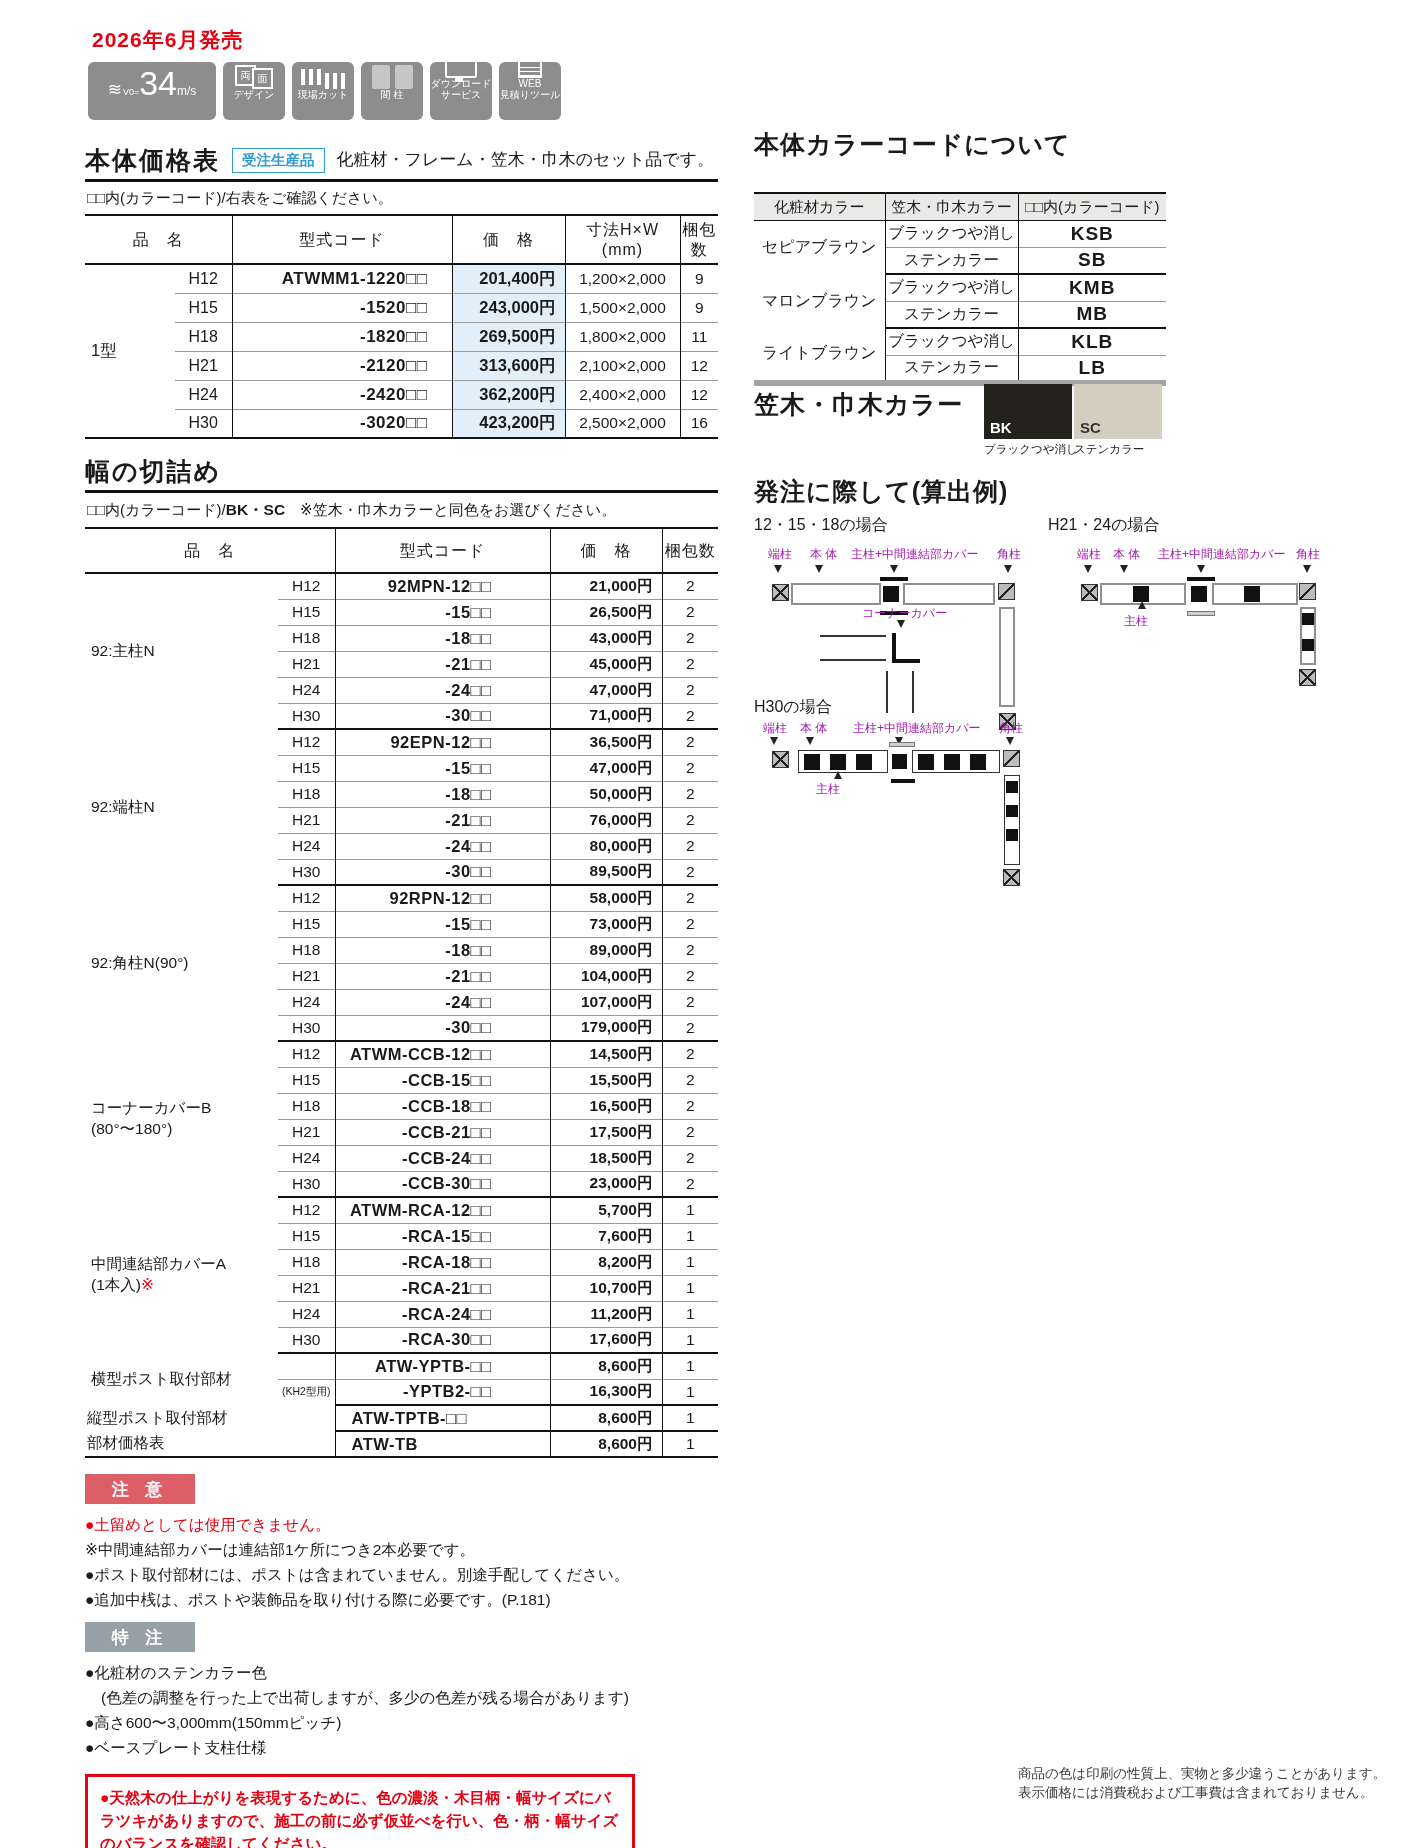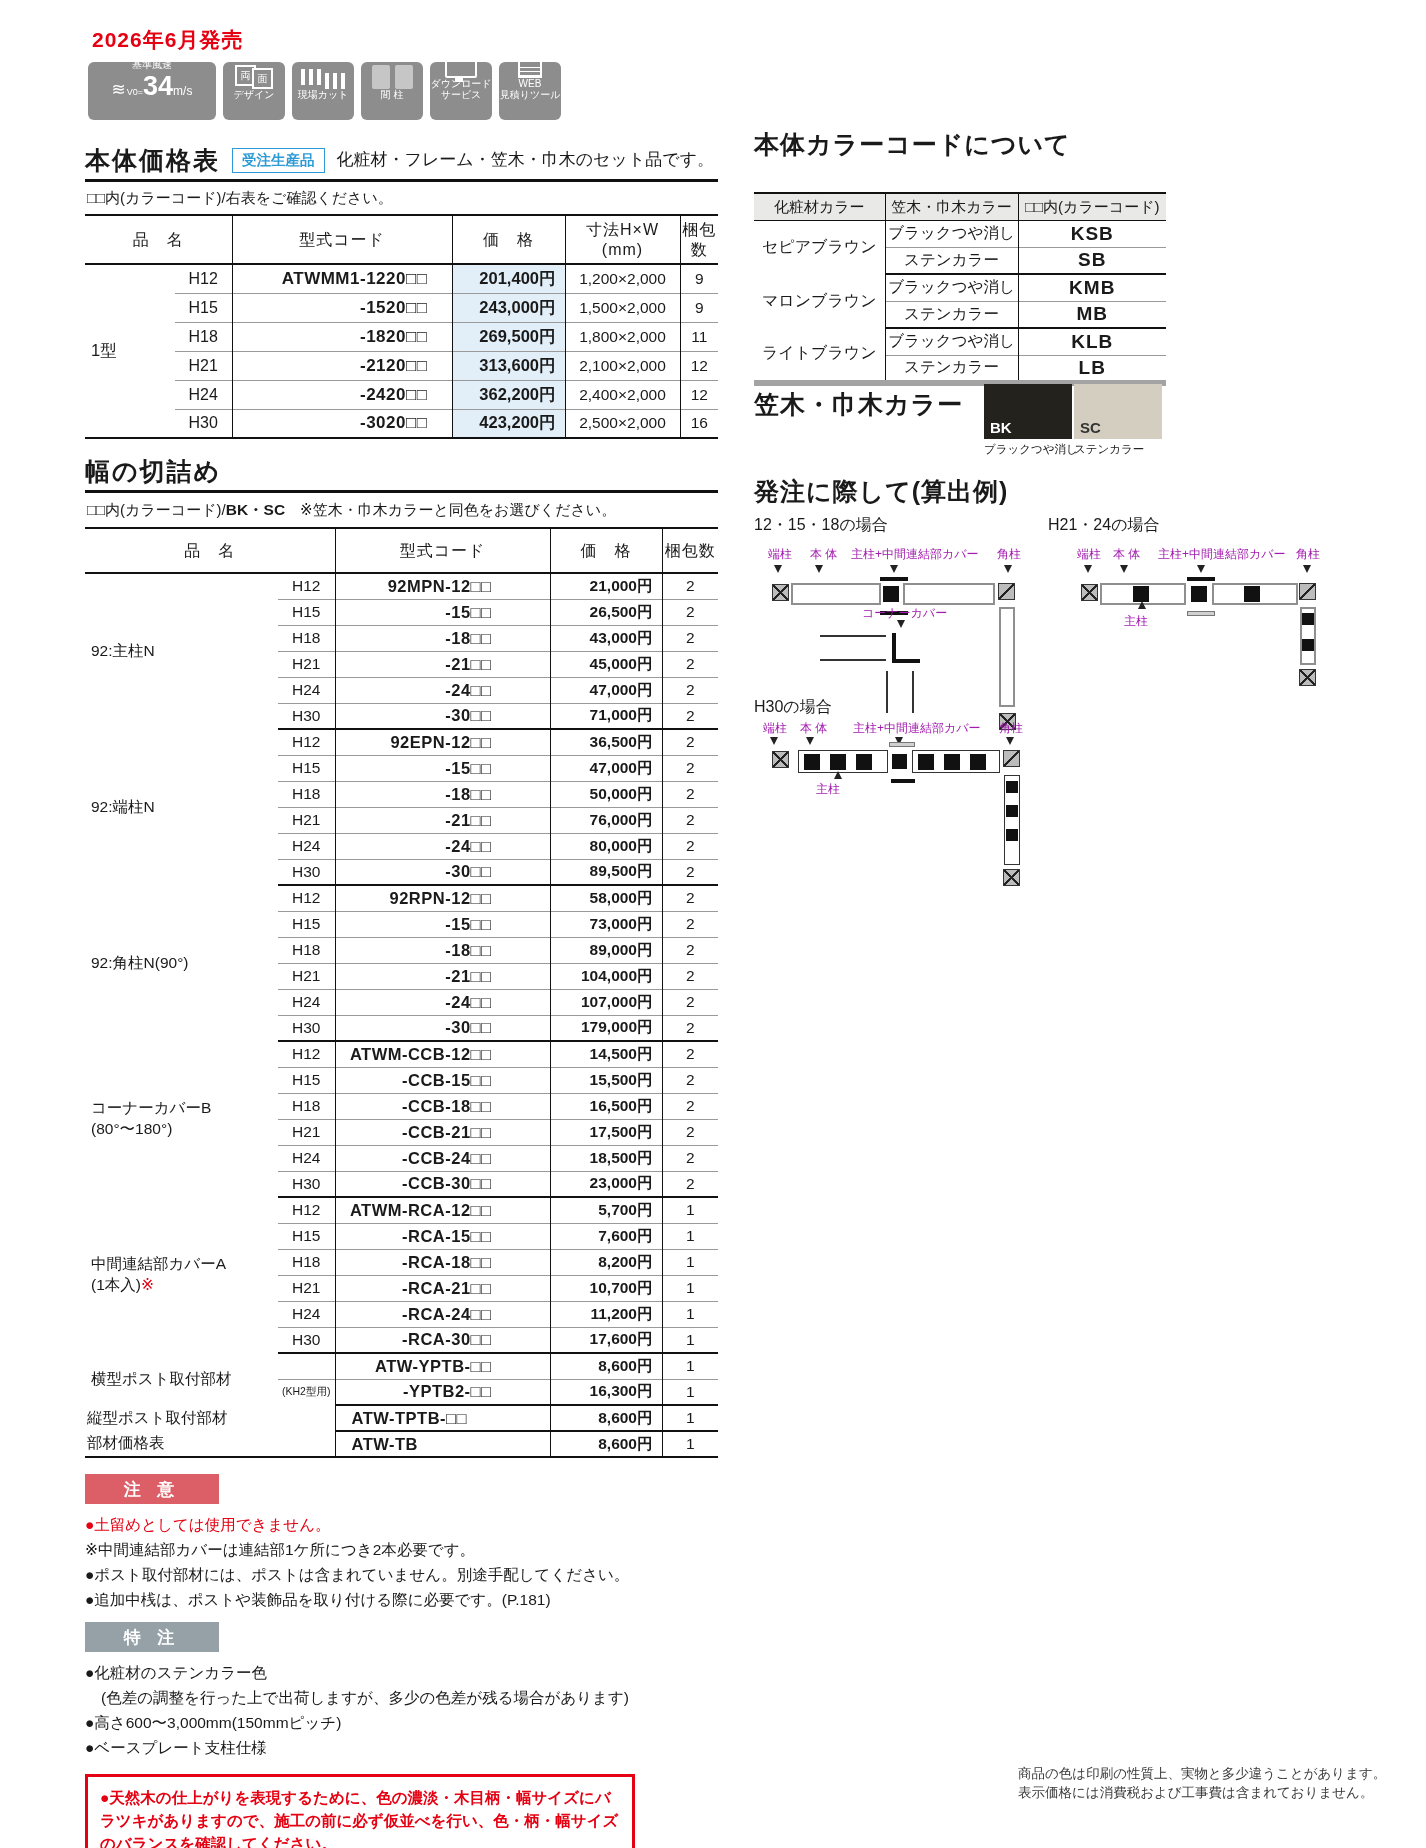--- a/index.html
+++ b/index.html
@@ -9,21 +9,21 @@
   
   .release{position:absolute;left:92px;top:26px;color:#e50012;font-size:21px;font-weight:bold;letter-spacing:1px}
   .badges{position:absolute;left:88px;top:62px;display:flex;gap:7px;align-items:stretch}
   .badge{background:#8d8d8d;border-radius:6px;color:#fff;width:62px;height:58px;display:flex;flex-direction:column;align-items:center;justify-content:flex-end;padding:20px 1px;box-sizing:border-box;text-align:center}
   .badge.wide{width:128px}
   .badge .blab{font-size:10px;line-height:11px;white-space:nowrap}
   .wind-top{font-size:10px;margin-bottom:1px}
   .wind-row{display:flex;align-items:baseline;line-height:1}
   .wind-wave{font-size:17px;margin-right:1px}
   .wind-pre{font-size:9px}
-  .wind-num{font-size:27px;font-weight:bold}
+  .wind-num{font-size:34px;font-weight:normal}
   .wind-unit{font-size:12px}
   .ic-wrap{flex:1;display:flex;align-items:center;justify-content:center;gap:2px;width:100%}
   .ic-box{width:17px;height:17px;border:2px solid #fff;color:#fff;font-size:10px;display:flex;align-items:center;justify-content:center;background:#8d8d8d}
   .ic-box.b2{margin-top:6px;margin-left:-6px}
   .ic-bars{width:20px;height:16px;background:repeating-linear-gradient(90deg,#fff 0 4px,#8d8d8d 4px 8px)}
   .ic-bars.low{margin-top:8px;margin-left:2px}
   .ic-panel{width:18px;height:24px;background:#c6c6c6;border-radius:2px}
   .ic-panel + .ic-panel{margin-left:3px}
   .ic-monitor{width:28px;height:18px;border:2px solid #fff;border-radius:2px;position:relative}
   .ic-monitor:after{content:"";position:absolute;left:8px;bottom:-6px;width:8px;height:4px;background:#fff}
@@ -62,21 +62,21 @@
   .parts-table th{height:44px;border-bottom:2.5px solid #111}
   .parts-table td{font-size:15.5px;height:26px;border-top:1px solid #9a9a9a}
   .parts-table tbody:first-of-type tr:first-child td{border-top:none}
   .parts-table tbody + tbody tr:first-child td{border-top:2px solid #111}
   .parts-table td.code{padding-right:58px;font-size:16.5px}
   .parts-table td.code.leftal{text-align:left;padding-left:16px;padding-right:0}
   .parts-table td.small{font-size:10.5px;letter-spacing:0}
   td.gname.lone{padding-left:2px}
   .red{color:#e50012}
 
-  .note-label{width:134px;height:30px;color:#fff;font-weight:bold;font-size:17px;letter-spacing:6px;display:flex;align-items:center;justify-content:center;margin-top:16px}
+  .note-label{width:110px;height:30px;color:#fff;font-weight:bold;font-size:17px;letter-spacing:6px;display:flex;align-items:center;justify-content:center;margin-top:16px}
   .note-label.caution{background:#dc5f68}
   .note-label.special{background:#95a0a7;margin-top:10px}
   .note-list{margin-top:8px;font-size:15.5px;line-height:25px}
   .note-list .ind{padding-left:16px}
   .warnbox{margin-top:14px;border:3px solid #e50012;color:#e50012;font-weight:bold;font-size:15.5px;line-height:23px;padding:9px 12px;width:550px;box-sizing:border-box}
 
   
   .rightcol{position:absolute;left:754px;top:128px;width:672px;height:810px}
   .rc-title{position:absolute;left:0;font-size:25px;font-weight:bold;letter-spacing:1px;white-space:nowrap}
   .ctable{position:absolute;left:0;top:64px;width:412px;border-bottom:6px solid #a3a3a3;border-top:2px solid #111}

